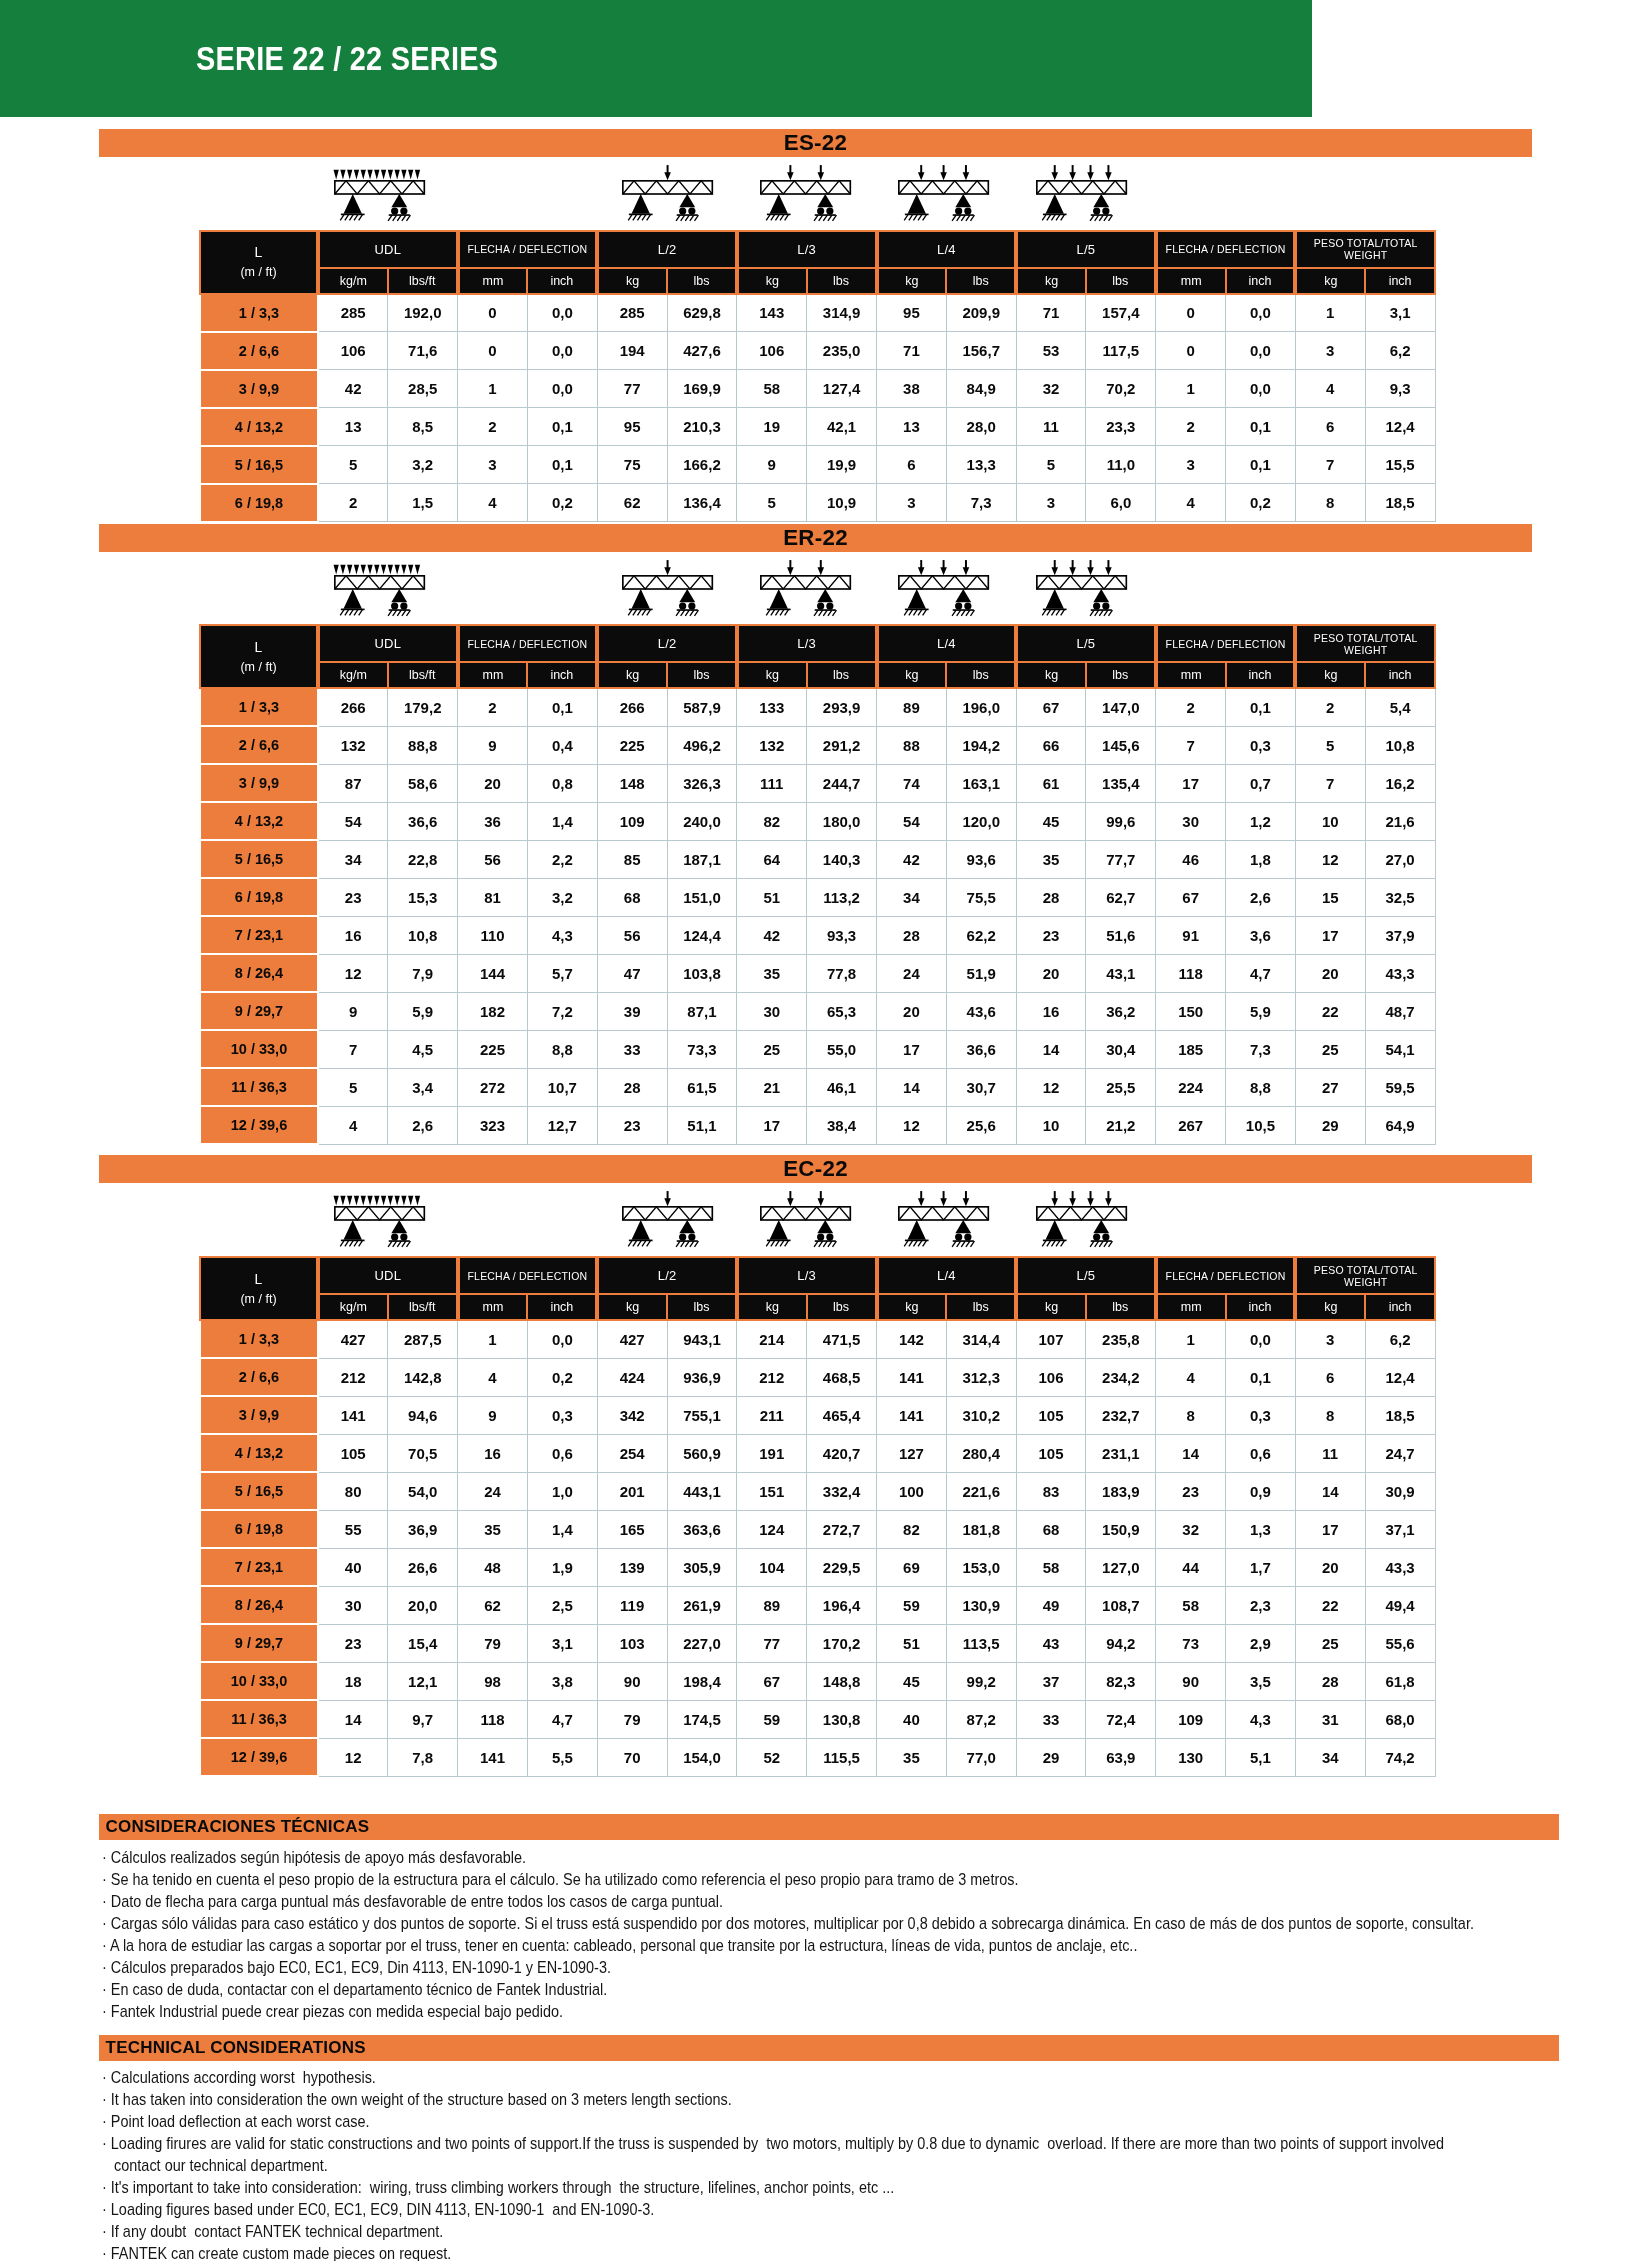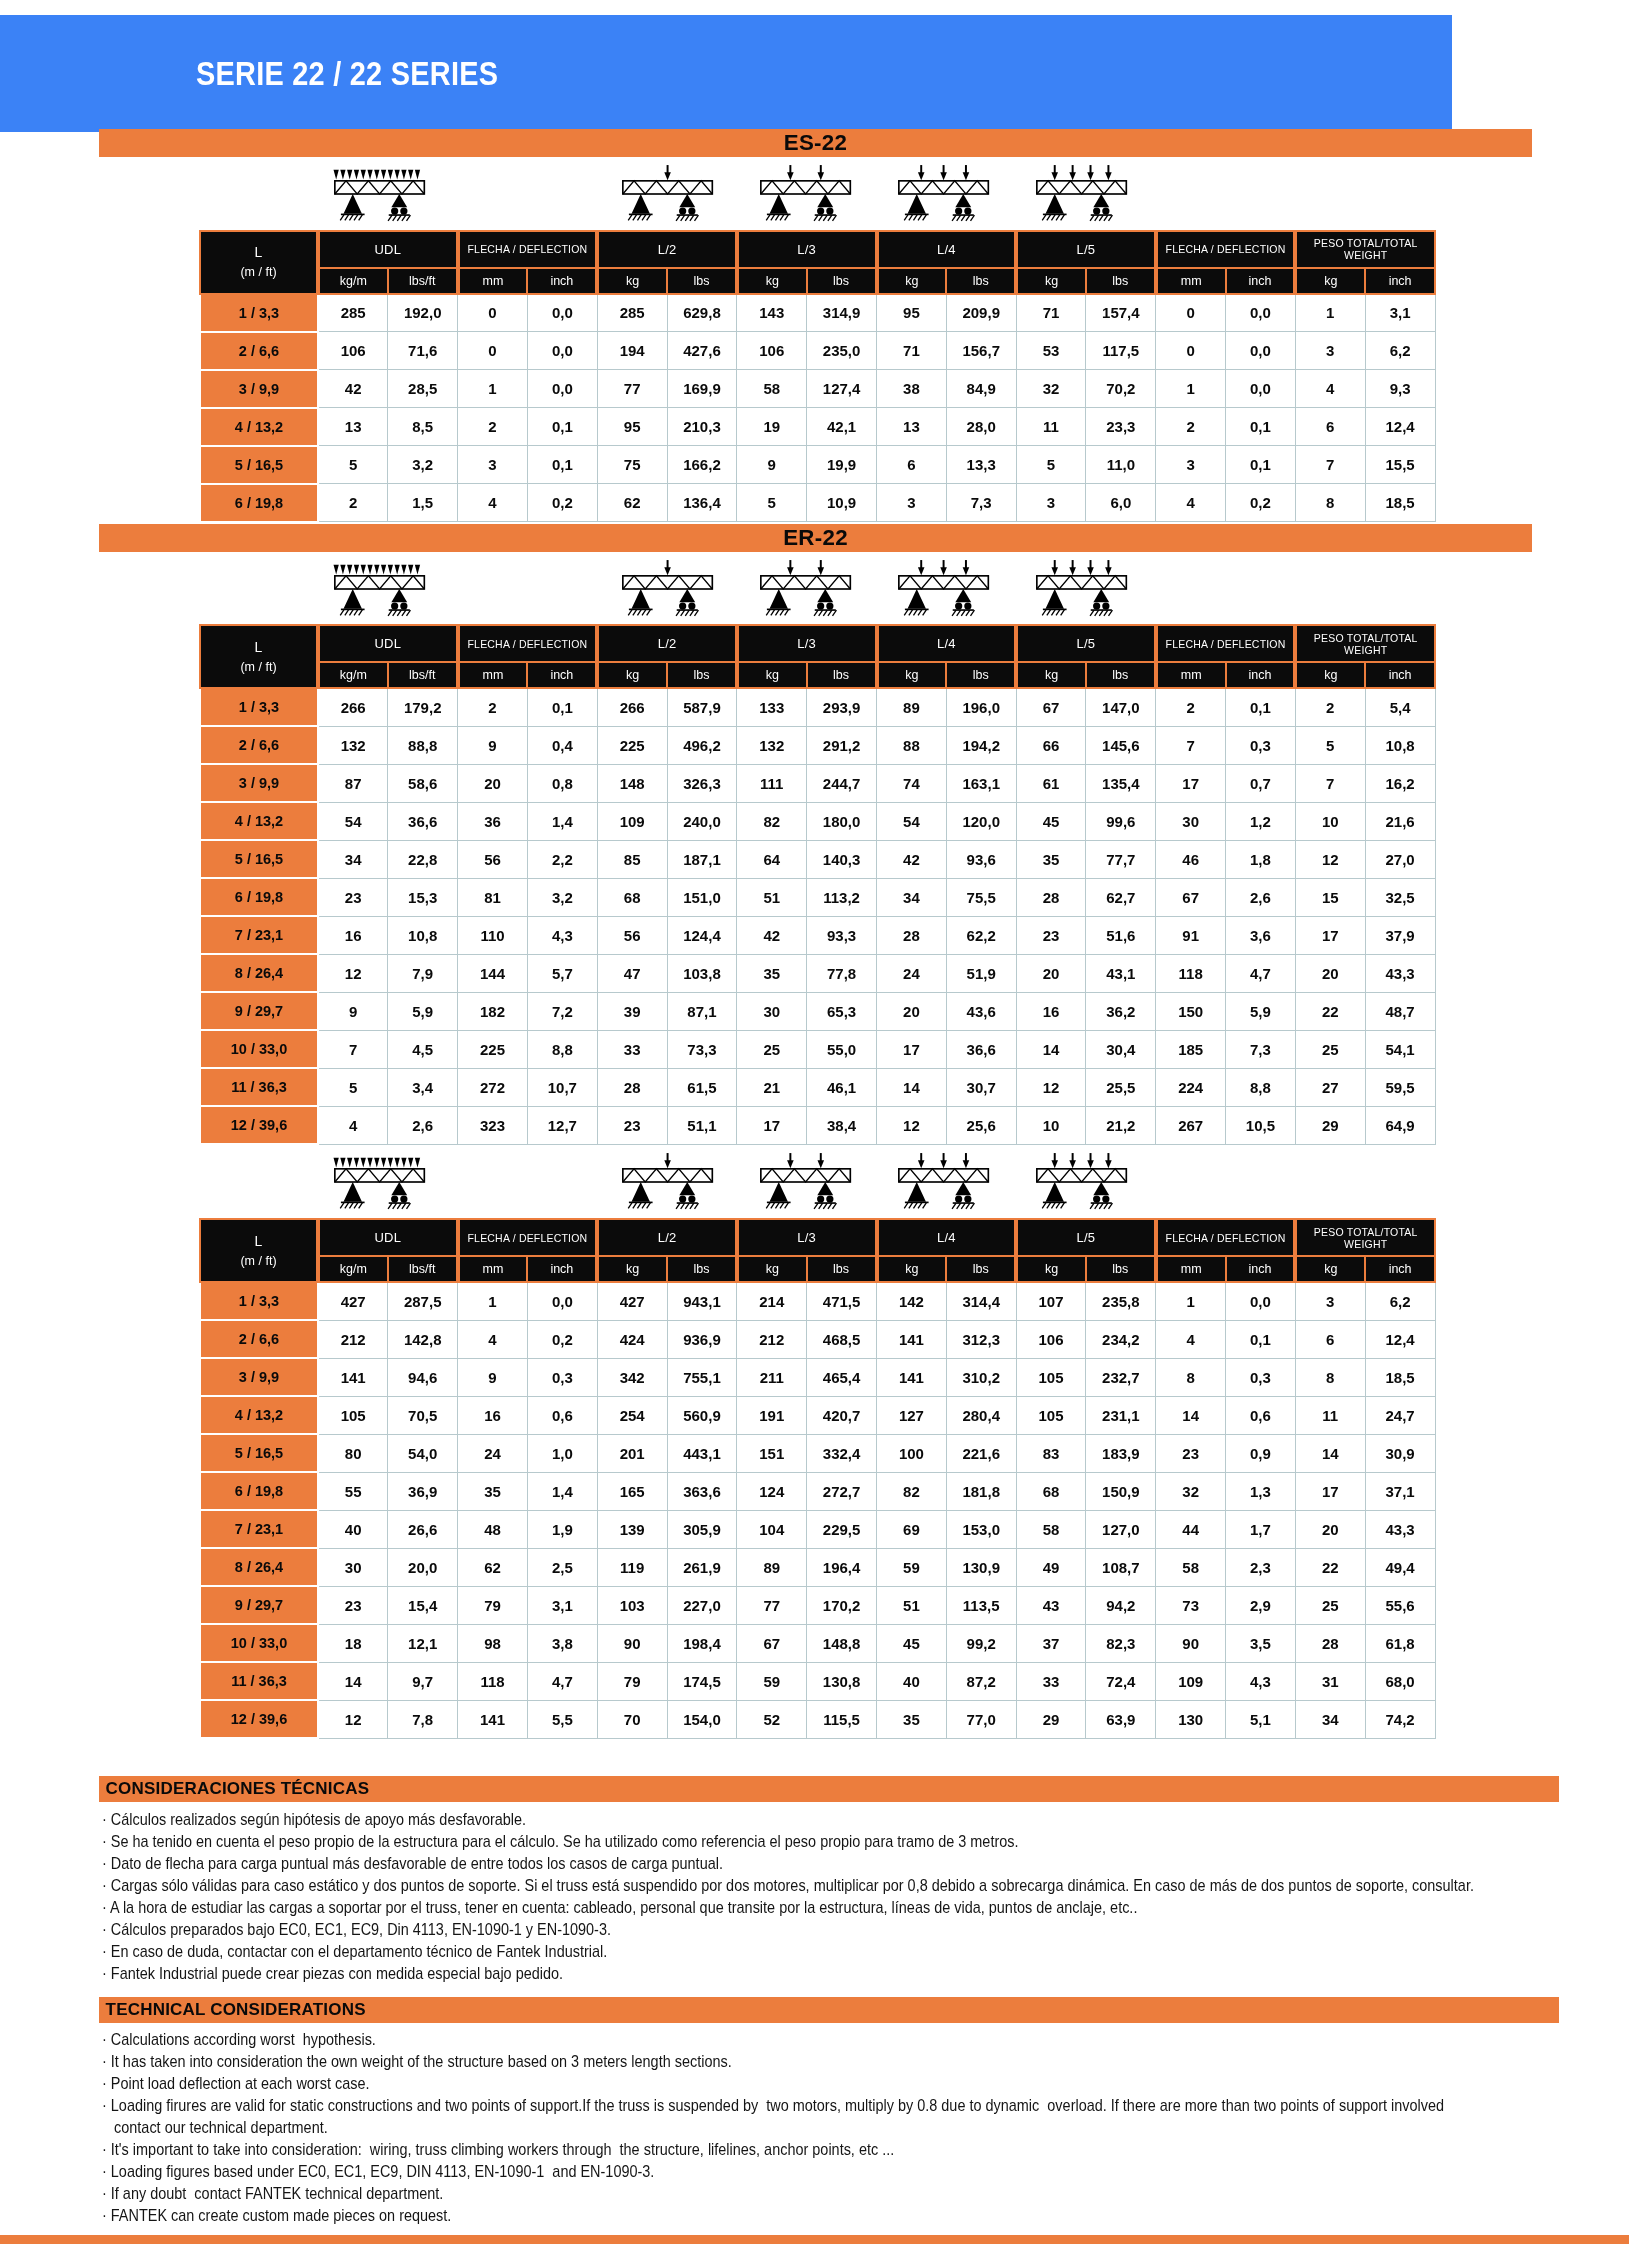--- a/index.html
+++ b/index.html
@@ -1,21 +1,21 @@
 <!DOCTYPE html>
 <html style="font-size:10.5px"><head>
 <meta charset="utf-8">
 <style>
   *{margin:0;padding:0;box-sizing:border-box}
   html,body{background:#ffffff}
   body{width:1630px;height:2261px;position:relative;overflow:hidden;
        font-family:"Liberation Sans",sans-serif;color:#0a0a0a}
 
   
-  .hdr{position:absolute;top:15px;left:0;width:1452px;height:117px;background:#3b82f6}
+  .hdr{position:absolute;top:0;left:0;width:1312px;height:117px;background:#15803d}
   .hdr-title{position:absolute;left:196px;top:0;height:117px;display:flex;align-items:center;
              color:#ffffff;font-size:34px;font-weight:700;white-space:pre;
              transform:scaleX(.85);transform-origin:left center;letter-spacing:0.3px}
   .hdr-cat{position:absolute;left:764px;top:0;width:455px;height:117px;background:#ec7d3d;
            display:flex;align-items:center;justify-content:center}
   .hdr-cat span{color:#ffffff;font-size:33px;font-weight:700;white-space:pre;
                 transform:scaleX(.85);letter-spacing:0.3px}
   .hdr-logo{position:absolute;left:1218px;top:0;width:411px;height:117px;background:#ffffff;
             display:flex;align-items:center;justify-content:center}
   .hdr-logo .lg{font-size:66px;font-weight:900;letter-spacing:0px;white-space:pre;
@@ -802,20 +802,23 @@
               <td class="dc">21,2</td>
               <td class="dc">267</td>
               <td class="dc">10,5</td>
               <td class="dc">29</td>
               <td class="dc">64,9</td>
             </tr>
           </tbody>
         </table>
       </div>
       <div class="sec-ec">
+        <div class="secbar">
+          <span>EC-22</span>
+        </div>
         <div class="diagrams">
           <div class="diag" style="left: 323px;"><svg viewBox="0 0 190 100" width="125" height="66" xmlns="http://www.w3.org/2000/svg">
               <rect x="18" y="30" width="136" height="20" fill="#fff" stroke="#000" stroke-width="2.5"></rect>
               <path d="M18,50 L35.0,30 L52.0,50 L69.0,30 L86.0,50 L103.0,30 L120.0,50 L137.0,30 L154.0,50" fill="none" stroke="#000" stroke-width="2"></path>
               <polygon points="16.0,13 24.0,13 20.0,28" fill="#000"></polygon>
               <polygon points="26.3,13 34.3,13 30.3,28" fill="#000"></polygon>
               <polygon points="36.6,13 44.6,13 40.6,28" fill="#000"></polygon>
               <polygon points="46.9,13 54.9,13 50.9,28" fill="#000"></polygon>
               <polygon points="57.2,13 65.2,13 61.2,28" fill="#000"></polygon>
               <polygon points="67.5,13 75.5,13 71.5,28" fill="#000"></polygon>

